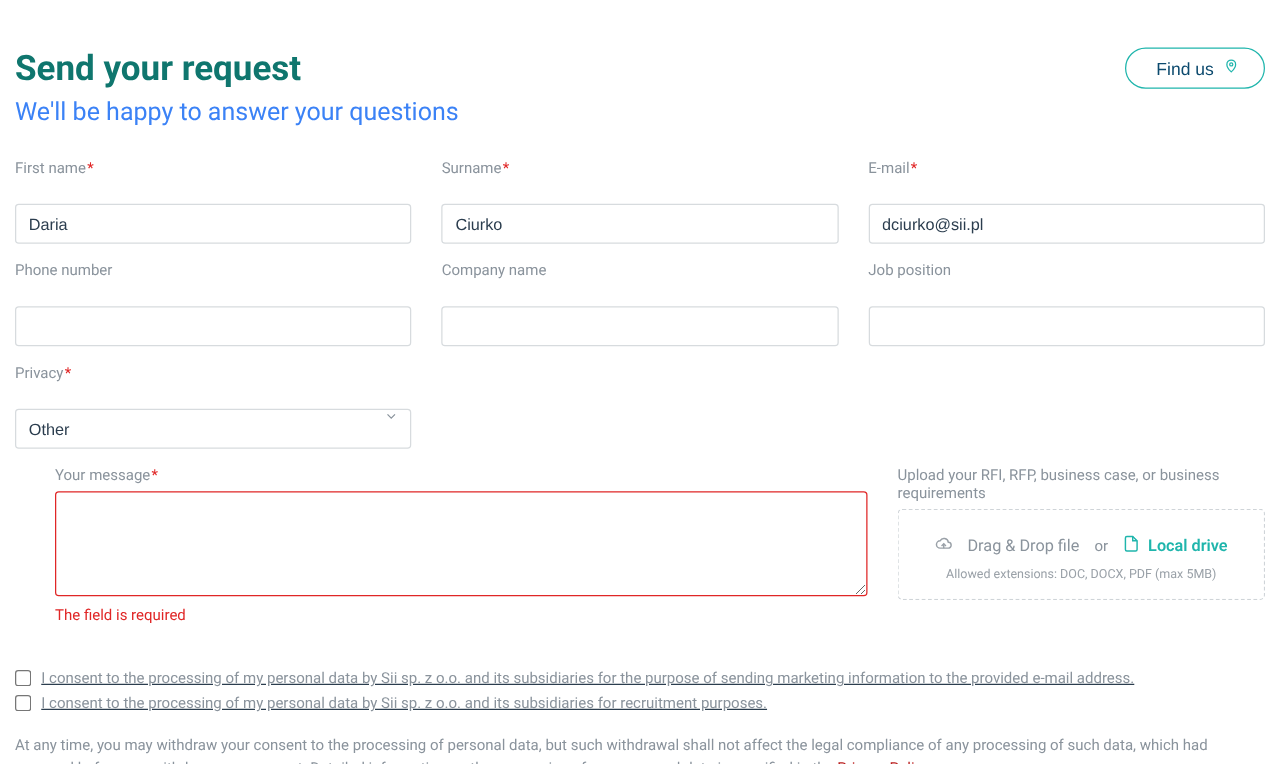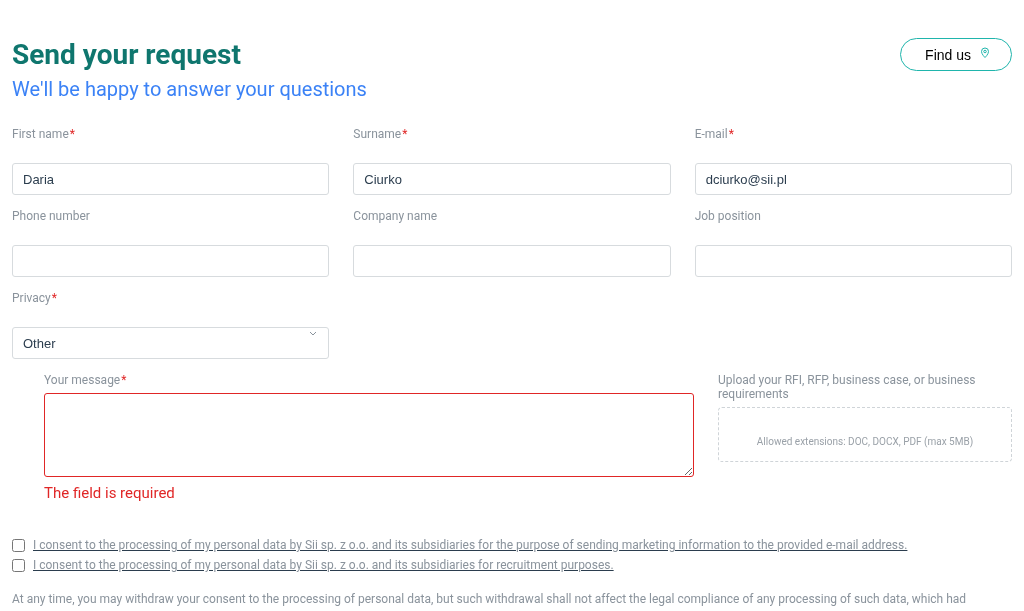--- a/index.html
+++ b/index.html
@@ -26,21 +26,21 @@
   justify-content: space-between;
   align-items: flex-start;
 }
 .find-us {
   display: inline-flex;
   align-items: center;
   gap: 8px;
   padding: 6px 20px 6px 24px;
   border: 1px solid #1fb5ac;
   border-radius: 20px;
-  color: #000000;
+  color: #0c4a6e;
   font-size: 14px;
   background: #fff;
   cursor: pointer;
 }
 .find-us svg { width: 12px; height: 16px; }
 .form-grid {
   display: grid;
   grid-template-columns: 1fr 1fr 1fr;
   gap: 14px 24px;
   margin-top: 26px;
@@ -82,21 +82,21 @@
 .message-row { display: grid; grid-template-columns: 650px 1fr; gap: 24px; margin-top: 14px; padding-left: 32px; }
 .field textarea {
   width: 100%;
   height: 84px;
   border: 1px solid #e02626;
   border-radius: 3px;
   padding: 6px 10px;
   font-size: 13px;
   resize: both;
 }
-.error-msg { color: #e02626; font-size: 15px; margin-top: 4px; }
+.error-msg { color: #e02626; font-size: 12px; margin-top: 4px; }
 .upload-box {
   border: 1px dashed #cfd4d8;
   border-radius: 4px;
   padding: 20px 10px 14px 10px;
   text-align: center;
 }
 .upload-label {
   font-size: 12px;
   color: #8a939c;
   margin-bottom: 6px;
@@ -204,20 +204,40 @@
 
 <div class="message-row">
   <div class="field">
     <label><span>Your message</span><span class="req">*</span></label>
     <textarea style=""></textarea>
     <div class="error-msg">The field is required</div>
   </div>
   <div>
     <div class="upload-label">Upload your RFI, RFP, business case, or business requirements</div>
     <div class="upload-box">
+      <div class="upload-line">
+        <span>
+          <svg viewBox="0 0 24 24" fill="none" stroke="#9aa1a8" stroke-width="2">
+              <path d="M7 18a5 5 0 0 1 0-10 6 6 0 0 1 11.3 2A4 4 0 0 1 18 18H7z"></path>
+              <path d="M12 12v6"></path>
+              <path d="M9 15l3-3 3 3"></path>
+            </svg>
+        </span>
+        <span>Drag &amp; Drop file</span>
+        <span class="or">or</span>
+        <span class="local-drive">
+          <span>
+            <svg viewBox="0 0 24 24" fill="none" stroke="#1fb5ac" stroke-width="2">
+                <path d="M14 2H6a2 2 0 0 0-2 2v16a2 2 0 0 0 2 2h12a2 2 0 0 0 2-2V8z"></path>
+                <polyline points="14 2 14 8 20 8"></polyline>
+              </svg>
+          </span>
+          <span>Local drive</span>
+        </span>
+      </div>
       <div class="allowed">Allowed extensions: DOC, DOCX, PDF (max 5MB)</div>
     </div>
   </div>
 </div>
 
 <div class="consents">
   <div class="line">
     <input type="checkbox" style="">
     <span>I consent to the processing of my personal data by Sii sp. z o.o. and its subsidiaries for the purpose of sending marketing information to the provided e-mail address.</span>
   </div>

